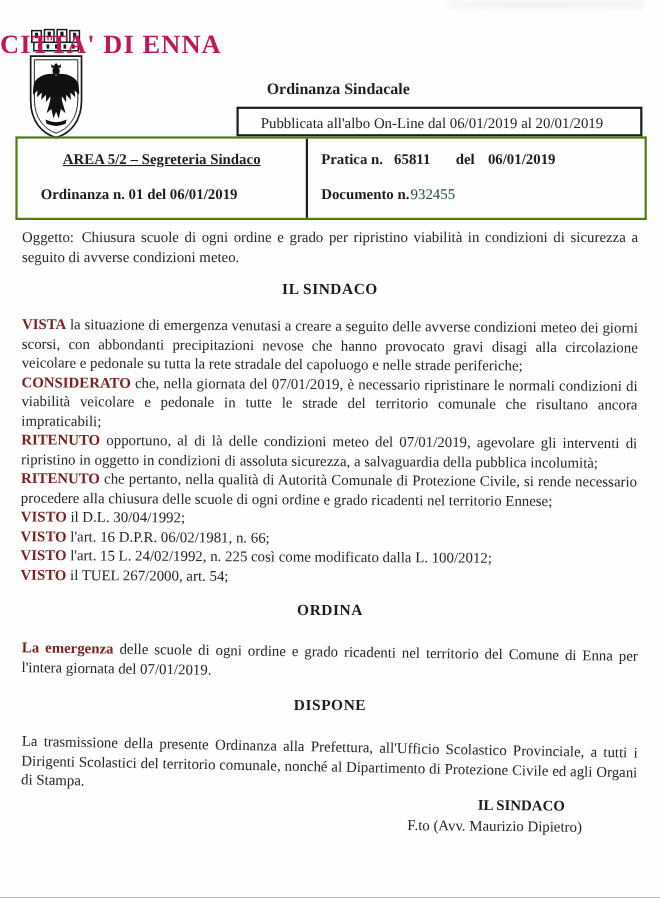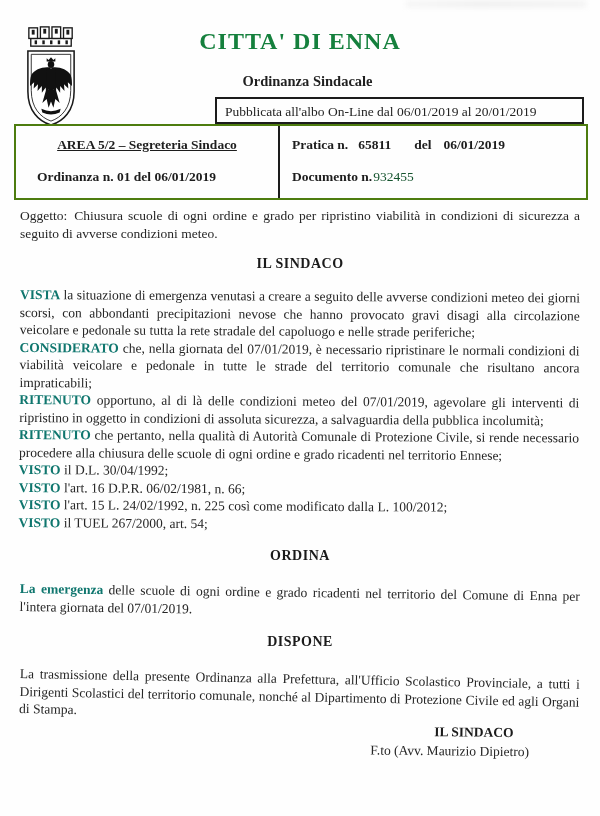--- a/index.html
+++ b/index.html
@@ -14,32 +14,32 @@
   }
   
   .scan-artifact{
     position:absolute;top:0;right:14px;width:180px;height:8px;
     background:linear-gradient(90deg,#f4f4f4,#ececec 40%,#f1f1f1);
     filter:blur(2px);opacity:.7;
   }
   .crest{position:absolute;left:22px;top:24px;width:58px;height:104px;}
   .doc-title{
     position:absolute;left:0;right:0;top:28px;
-    text-align:center;font-size:24px;font-weight:bold;
-    letter-spacing:1px;color:#15803d;
+    font-size:24px;font-weight:bold;
+    letter-spacing:1px;color:#be185d;
   }
   .doc-subtitle{
     position:absolute;left:0;right:20px;top:73px;
     text-align:center;font-size:14.5px;font-weight:bold;color:#1f1f1f;padding-left:35px;
   }
   .pub-box{
     position:absolute;left:215px;top:97px;width:369px;height:27px;
     border:2px solid #1c1c1c;
     font-size:13.5px;line-height:26px;
-    padding-left:8px;box-sizing:border-box;
+    padding-left:20px;box-sizing:border-box;
     white-space:nowrap;color:#232323;
   }
   .info-table{
     position:absolute;left:14px;top:124px;width:574px;height:76px;
     border:2px solid #4d7c0f;box-sizing:border-box;
     display:flex;
   }
   .info-left{width:262px;box-sizing:border-box;padding-top:11px;}
   .info-right{
     flex:1;border-left:2px solid #1c1c1c;box-sizing:border-box;
@@ -57,21 +57,21 @@
   .documento-line{margin-top:16px;}
   .pratica-num{margin-left:10px;margin-top:16px;}
   .pratica-del{margin-left:23px;}
   .pratica-date{margin-left:12px;}
   .doc-num{margin-left:1px;font-weight:normal;color:#14532d;}
   .doc-body{
     position:absolute;left:20px;top:207px;width:560px;
     font-size:13.5px;line-height:17.5px;color:#262626;
   }
   .para{margin:0;text-align:justify;}
-  .para b{color:#0f766e;}
+  .para b{color:#7f1d1d;}
   .section-heading{
     margin:13px 0 13px 0;text-align:center;
     font-weight:bold;font-size:14px;letter-spacing:.5px;color:#1b1b1b;
   }
   .heading-ordina{margin-top:16px;margin-bottom:16px;}
   .heading-dispone{margin-top:18px;margin-bottom:14px;}
   .subject-para{margin:0;text-align:justify;}
   .subject-label{margin-right:7px;}
   .tilt-a{transform:rotate(0.35deg);transform-origin:0 0;}
   .tilt-b{transform:rotate(0.8deg);transform-origin:0 0;}

